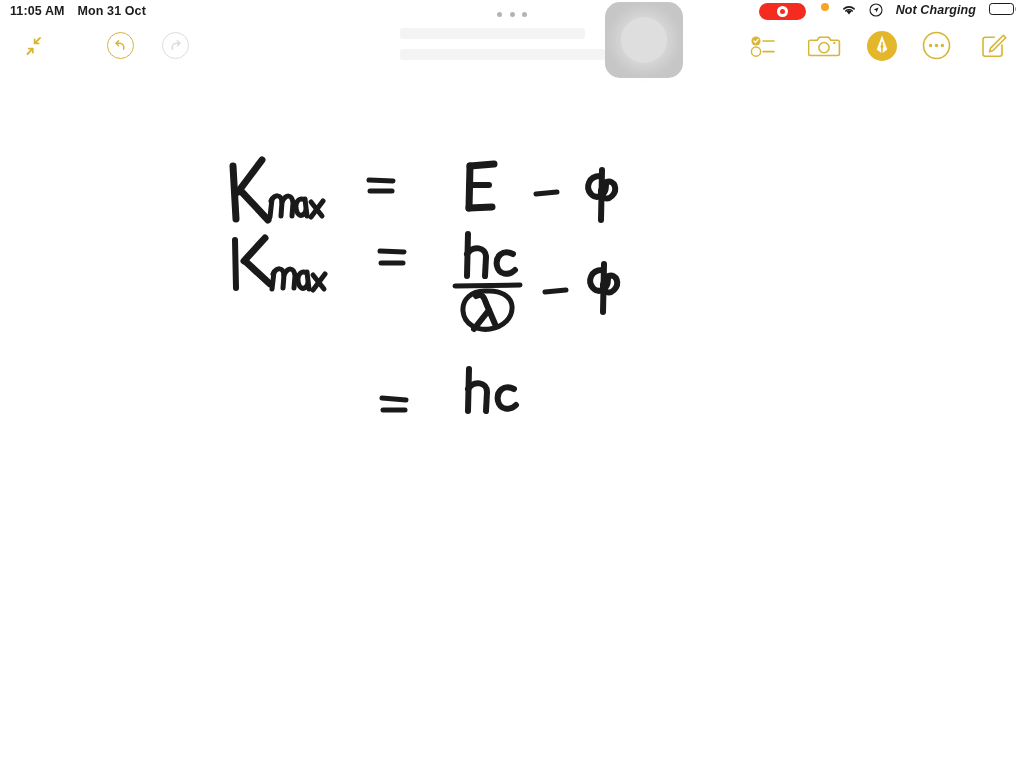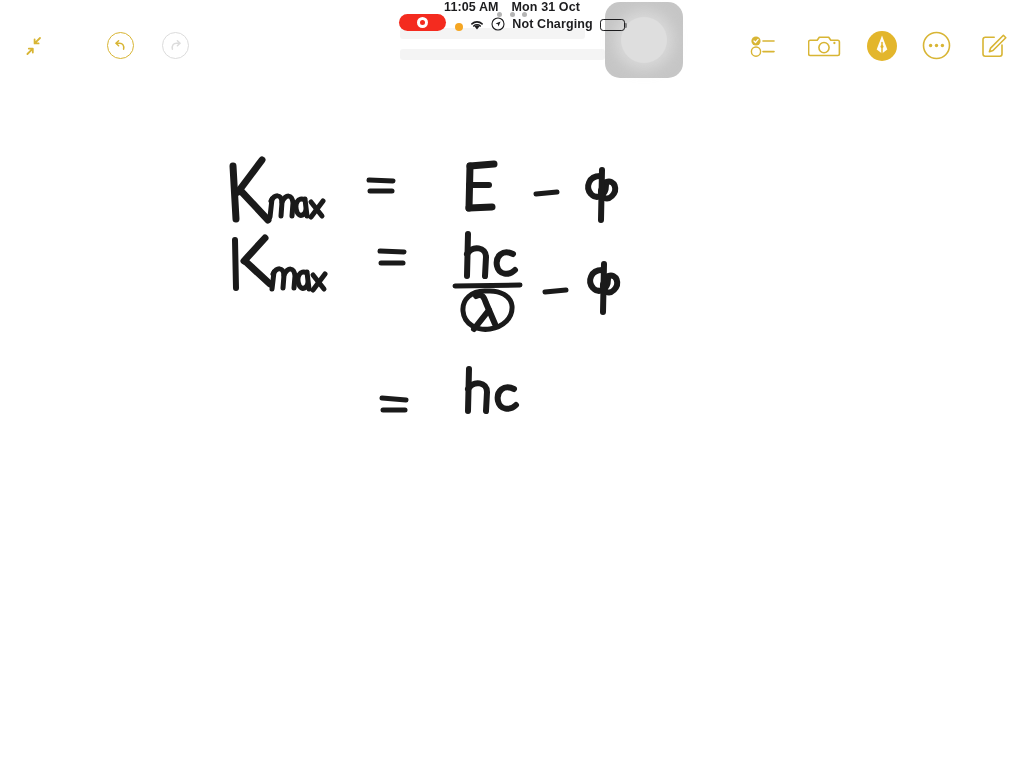--- a/index.html
+++ b/index.html
@@ -21,35 +21,35 @@
     position: absolute;
     top: 0; left: 0;
     width: 1024px;
     height: 22px;
     display: flex;
     align-items: center;
     justify-content: space-between;
     padding: 0 10px;
     box-sizing: border-box;
     z-index: 30;
-    flex-direction: column;
   }
   .status-left {
     display: flex;
     align-items: center;
     gap: 13px;
     font-size: 12.5px;
     font-weight: 600;
     color: #1c1c1e;
     letter-spacing: 0.1px;
   }
   .status-right {
     display: flex;
-    align-items: flex-end;
-    gap: 6px;
+    align-items: flex-start;
+    gap: 12px;
+    font-style: italic;
   }
   .rec-pill {
     width: 47px;
     height: 17px;
     border-radius: 9px;
     background: #f42b1f;
     display: flex;
     align-items: center;
     justify-content: center;
   }

